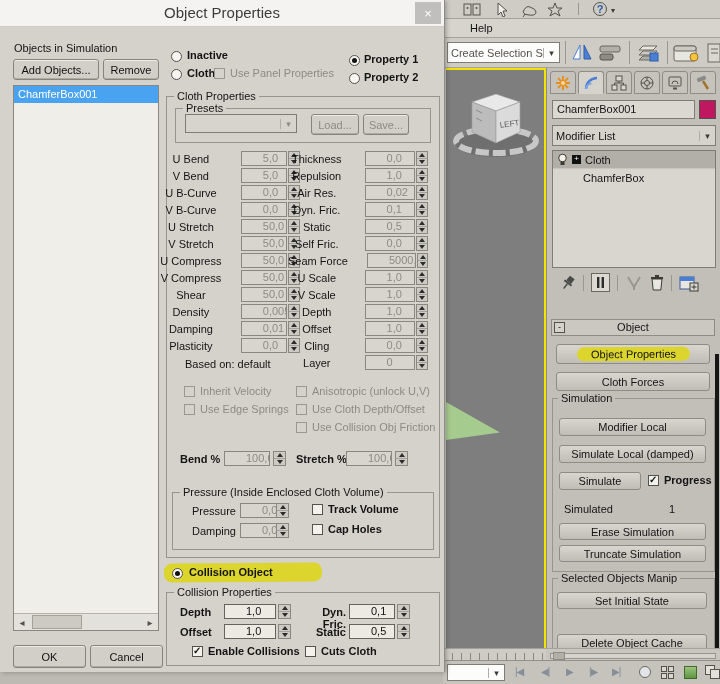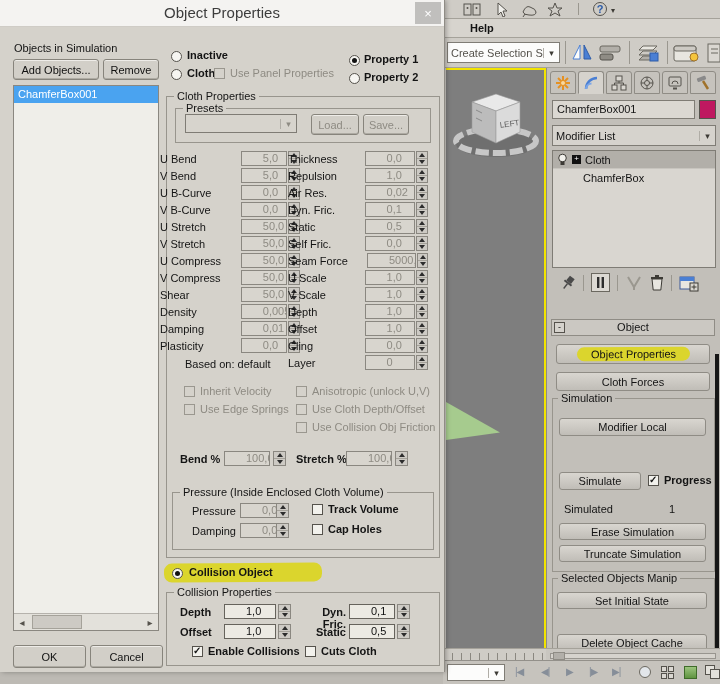--- a/index.html
+++ b/index.html
@@ -43,41 +43,41 @@
   .spin{box-sizing:border-box;width:13px;height:15px;background:#cdcac4;border:1px solid #8a8780;
         display:flex;flex-direction:column;margin-left:1px;}
   .spin i{flex:1;position:relative;}
   .spin i.u::after,.spin i.d::after{content:"";position:absolute;left:50%;top:50%;
         transform:translate(-50%,-50%);border-left:3px solid transparent;border-right:3px solid transparent;}
   .spin i.u::after{border-bottom:4px solid #2c2c2c;}
   .spin i.d::after{border-top:4px solid #2c2c2c;}
   .spin i.u{border-bottom:1px solid #a5a29a;}
 
   .prow{display:flex;align-items:center;height:17px;}
-  .plabel{width:71px;text-align:left;margin-right:19px;white-space:nowrap;}
+  .plabel{width:71px;text-align:center;margin-right:19px;white-space:nowrap;}
   .rp .plabel{width:63px;}
   .prow .pfield{width:47px;}
   .rp .prow .pfield{width:51px;}
   .crow{display:flex;align-items:center;height:18px;position:relative;}
   .crow .cbox{position:relative;margin-right:5px;flex:none;}
   .crow .clabel{color:#8e8b83;white-space:nowrap;}
 
   #objlist{position:absolute;left:13px;top:85px;width:146px;height:546px;background:#efeee9;
            border:1px solid #8a8780;box-sizing:border-box;}
   .listrow{height:17px;line-height:17px;padding-left:4px;background:#4aa3f0;color:#fff;}
   .hscroll{position:absolute;left:0;bottom:0;width:100%;height:16px;background:#e3e1db;
            border-top:1px solid #b5b2ac;display:flex;align-items:center;}
   .harrow{width:16px;text-align:center;color:#55524c;font-size:10px;}
   .hthumb{width:48px;height:12px;background:#cdcac4;border:1px solid #a5a29a;margin-left:2px;}
 
   .hl{background:#dbd52d;border-radius:8px;padding:1px 9px;display:inline-block;transform:rotate(-.4deg);}
 
   
   .bar{position:absolute;left:443px;width:277px;background:#cfccc6;border-bottom:1px solid #a5a29a;box-sizing:border-box;}
-  #menubar{top:19px;height:19px;background:#d7d4ce;font-weight:bold;}
+  #menubar{top:19px;height:19px;background:#d7d4ce;}
   #topicons{top:0;height:19px;}
   #tb2{top:38px;height:30px;}
   .combo{background:#fcfcfb;border:1px solid #7f7c75;box-sizing:border-box;display:flex;align-items:center;
          position:absolute;overflow:hidden;}
   .combo .ctext{flex:1;padding:0 3px;white-space:nowrap;overflow:hidden;color:#55524c;}
   .combo .carrow{width:15px;text-align:center;border-left:1px solid #b0ada6;color:#3c3a35;font-size:9px;}
   .vsep{position:absolute;width:1px;background:#9a978f;top:3px;bottom:3px;}
 
   #vpstrip{position:absolute;left:443px;top:68px;width:3px;height:580px;background:#cfccc6;}
   #viewport{position:absolute;left:446px;top:68px;width:100px;height:580px;background:#7e7e7e;
@@ -327,20 +327,21 @@
     </div>
 
     <div class="mbtn" style="left:9px;top:276px;width:154px;height:20px">
       <span class="hl" style="padding:1px 14px">Object Properties</span>
     </div>
     <div class="mbtn" style="left:9px;top:304px;width:154px;height:19px">Cloth Forces</div>
 
     <div class="mgrp" style="left:5px;top:330px;width:161px;height:172px"></div>
     <span class="mglabel" style="left:11px;top:324px">Simulation</span>
     <div class="mbtn" style="left:12px;top:350px;width:147px;height:18px">Modifier Local</div>
+    <div class="mbtn" style="left:12px;top:377px;width:147px;height:18px">Simulate Local (damped)</div>
     <div class="mbtn" style="left:12px;top:404px;width:82px;height:18px">Simulate</div>
     <span class="cbox checked" style="left:101px;top:407px"></span>
     <span class="abs" style="left:117px;top:406px;font-weight:700">Progress</span>
     <span class="abs" style="left:17px;top:435px">Simulated</span>
     <span class="abs" style="left:122px;top:435px">1</span>
     <div class="mbtn" style="left:12px;top:455px;width:147px;height:17px">Erase Simulation</div>
     <div class="mbtn" style="left:12px;top:477px;width:147px;height:17px">Truncate Simulation</div>
 
     <div class="mgrp" style="left:5px;top:510px;width:161px;height:78px"></div>
     <span class="mglabel" style="left:11px;top:504px">Selected Objects Manip</span>

